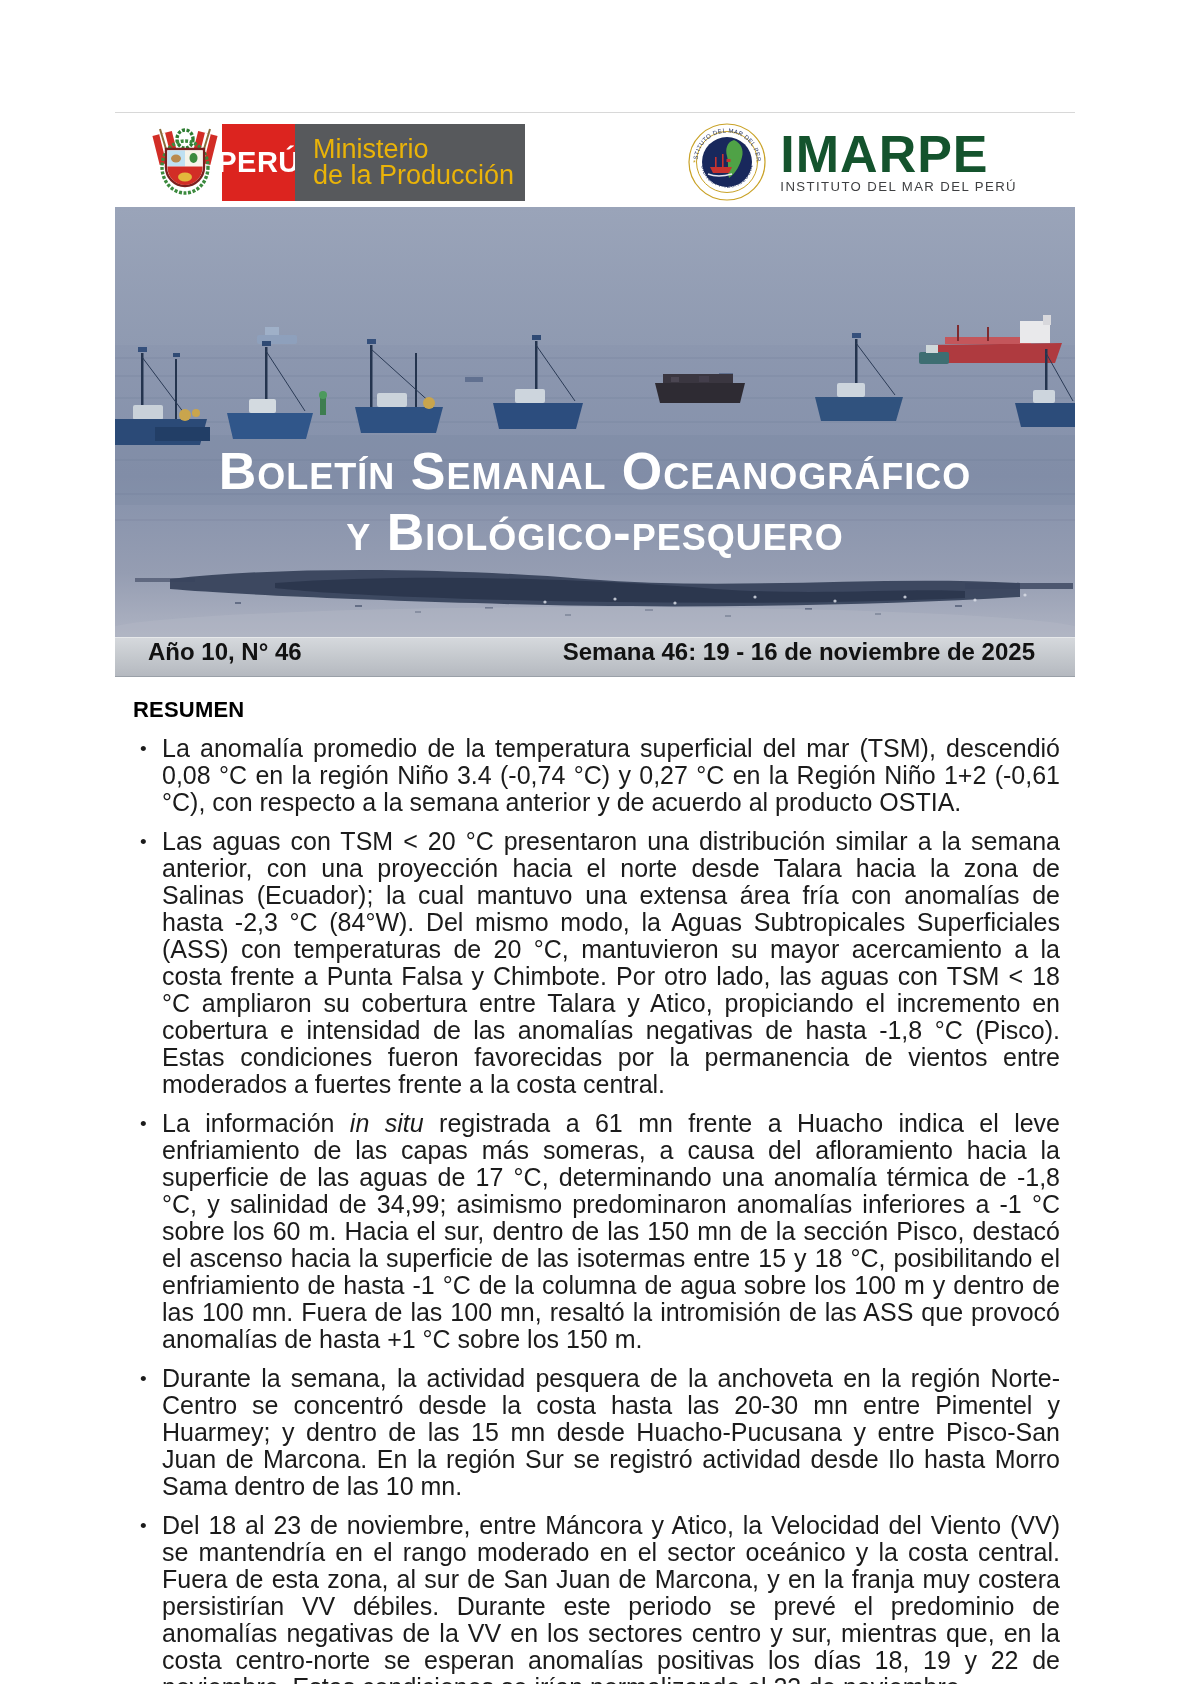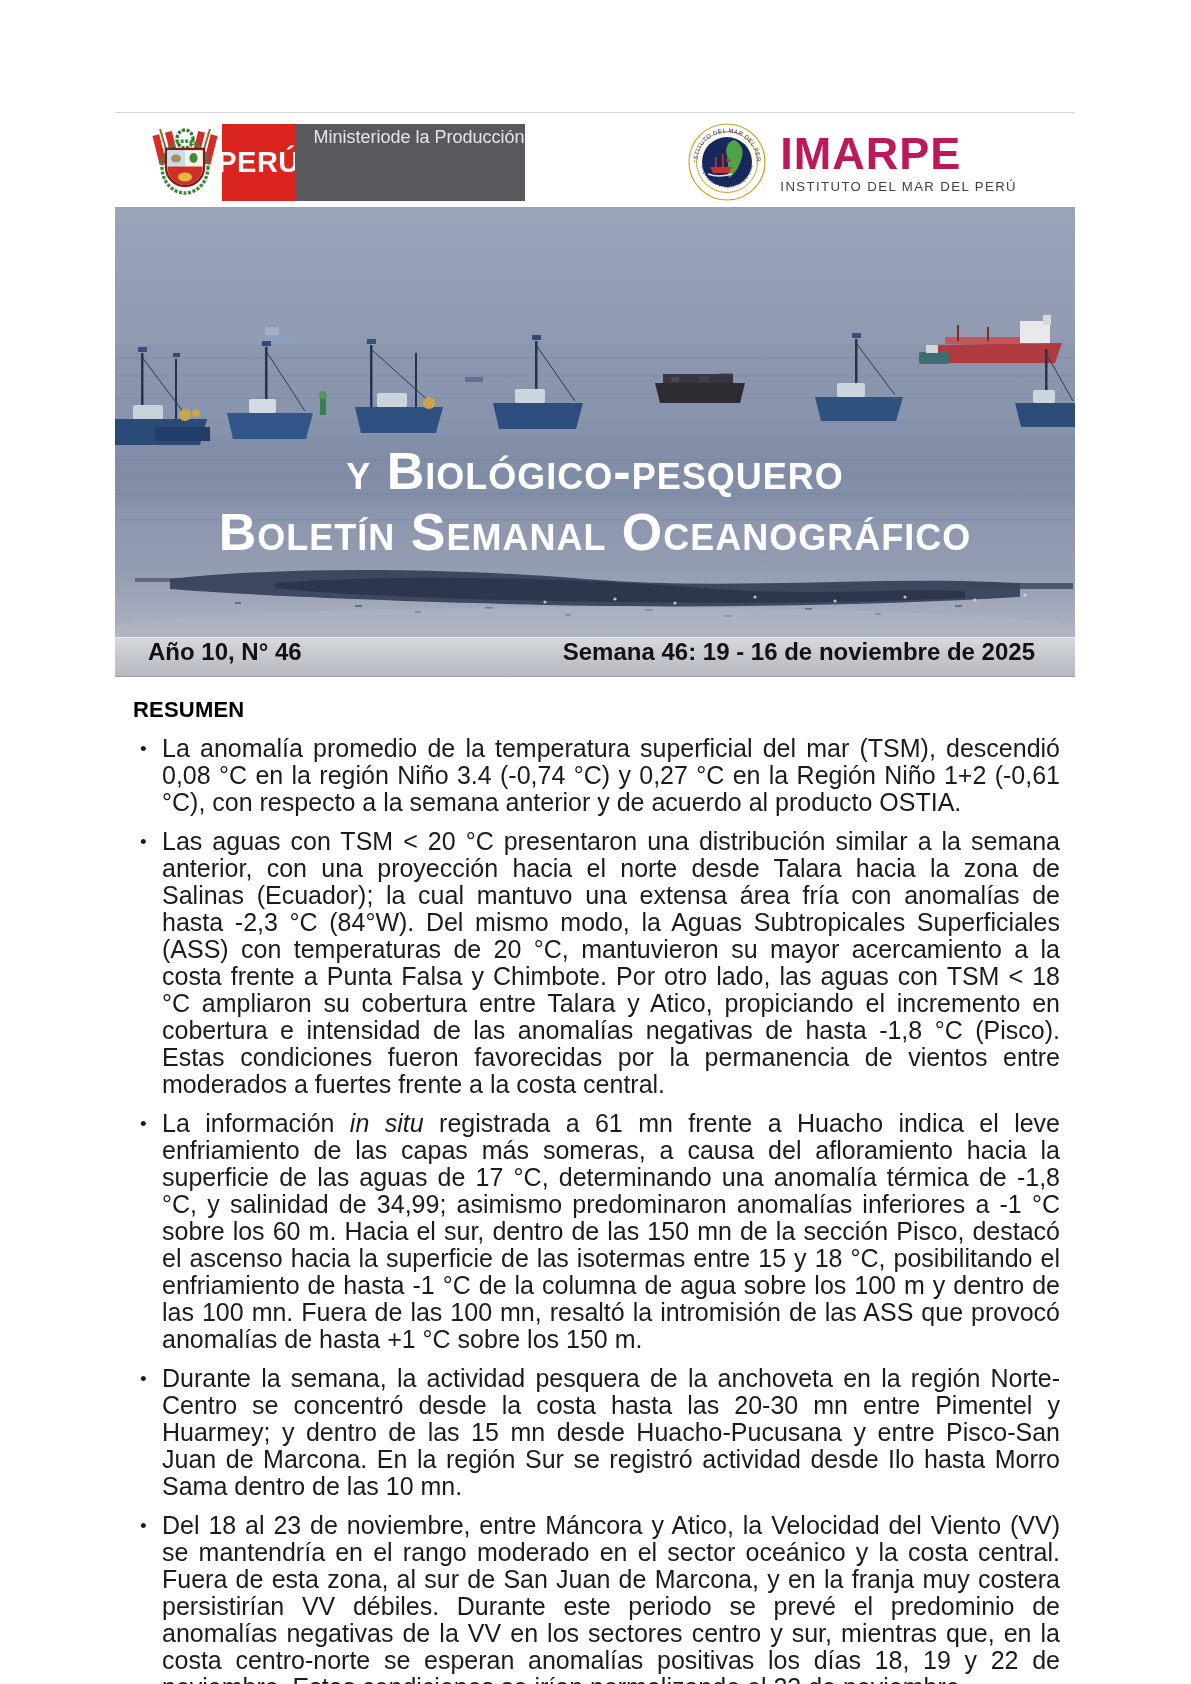--- a/index.html
+++ b/index.html
@@ -22,26 +22,26 @@
     padding: 8px 58px 4px 33px;
   }
   .gov-logo { display: flex; align-items: stretch; height: 77px; }
   .crest-box { width: 74px; display: flex; align-items: center; justify-content: center; background: #fff; }
   .peru-box {
     width: 73px; background: #DC241F; color: #fff;
     display: flex; align-items: center; justify-content: center;
     font-size: 29px; font-weight: 700; letter-spacing: .5px;
   }
   .ministry-box {
-    width: 230px; background: #57595C; color: #e5e5e5;
-    display: flex; flex-direction: row; justify-content: center;
-    padding-left: 18px; font-size: 18px; line-height: 26px;
+    width: 230px; background: #57595C; color: #eab308;
+    display: flex; flex-direction: column; justify-content: center;
+    padding-left: 18px; font-size: 27px; line-height: 26px;
   }
   .imarpe-logo { display: flex; align-items: center; gap: 14px; }
-  .imarpe-name { font-size: 45px; font-weight: 700; color: #be185d; letter-spacing: 1px; line-height: 46px; }
+  .imarpe-name { font-size: 52px; font-weight: 700; color: #14532d; letter-spacing: 1px; line-height: 46px; }
   .imarpe-sub { font-size: 13.2px; color: #3E3F41; letter-spacing: 1.4px; margin-top: 2px; }
 
   
   .hero { position: relative; width: 960px; height: 430px; overflow: hidden; }
   .hero svg.scene { position: absolute; inset: 0; display: block; }
   .hero-title {
     position: absolute; left: 0; top: 234px; width: 100%;
     text-align: center; color: #ffffff;
     font-variant: small-caps; font-weight: 700;
     font-size: 52px; line-height: 61px; letter-spacing: 1px;
@@ -270,22 +270,22 @@
               <circle cx="720" cy="394" r="1.6"></circle>
             <circle cx="790" cy="390" r="1.6"></circle>
               <circle cx="860" cy="393" r="1.6"></circle>
             <circle cx="910" cy="388" r="1.6"></circle>
               <circle cx="430" cy="395" r="1.6"></circle>
           </g>
         </g>
         <ellipse cx="480" cy="424" rx="490" ry="24" fill="#B3B8C6" opacity="0.45"></ellipse>
       </svg>
       <div class="hero-title">
+        <div>Boletín Semanal Oceanográfico</div>
         <div>y Biológico-pesquero</div>
-        <div>Boletín Semanal Oceanográfico</div>
       </div>
     </div>
 
     <div class="issue-bar">
       <span>Año 10, N° 46</span>
       <span>Semana 46: 19 - 16 de noviembre de 2025</span>
     </div>
 
     <main>
       <h2 class="section">RESUMEN</h2>

